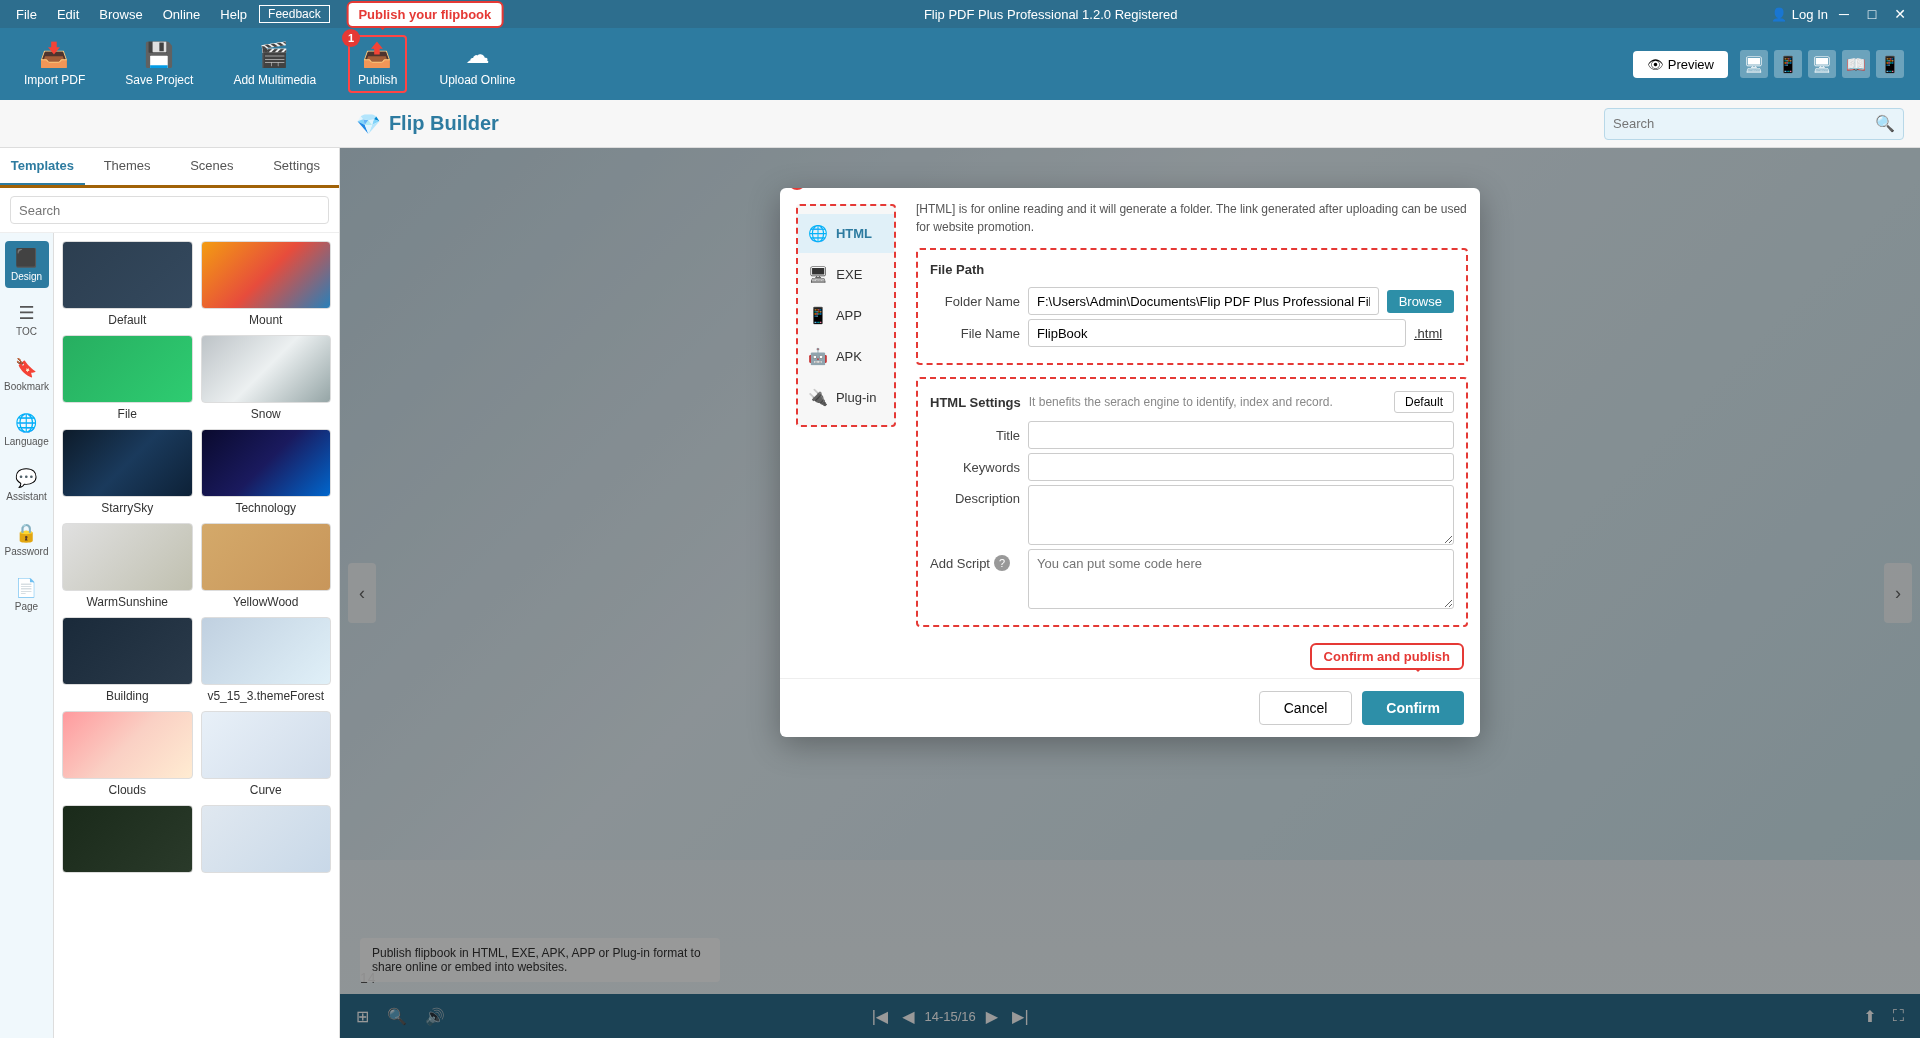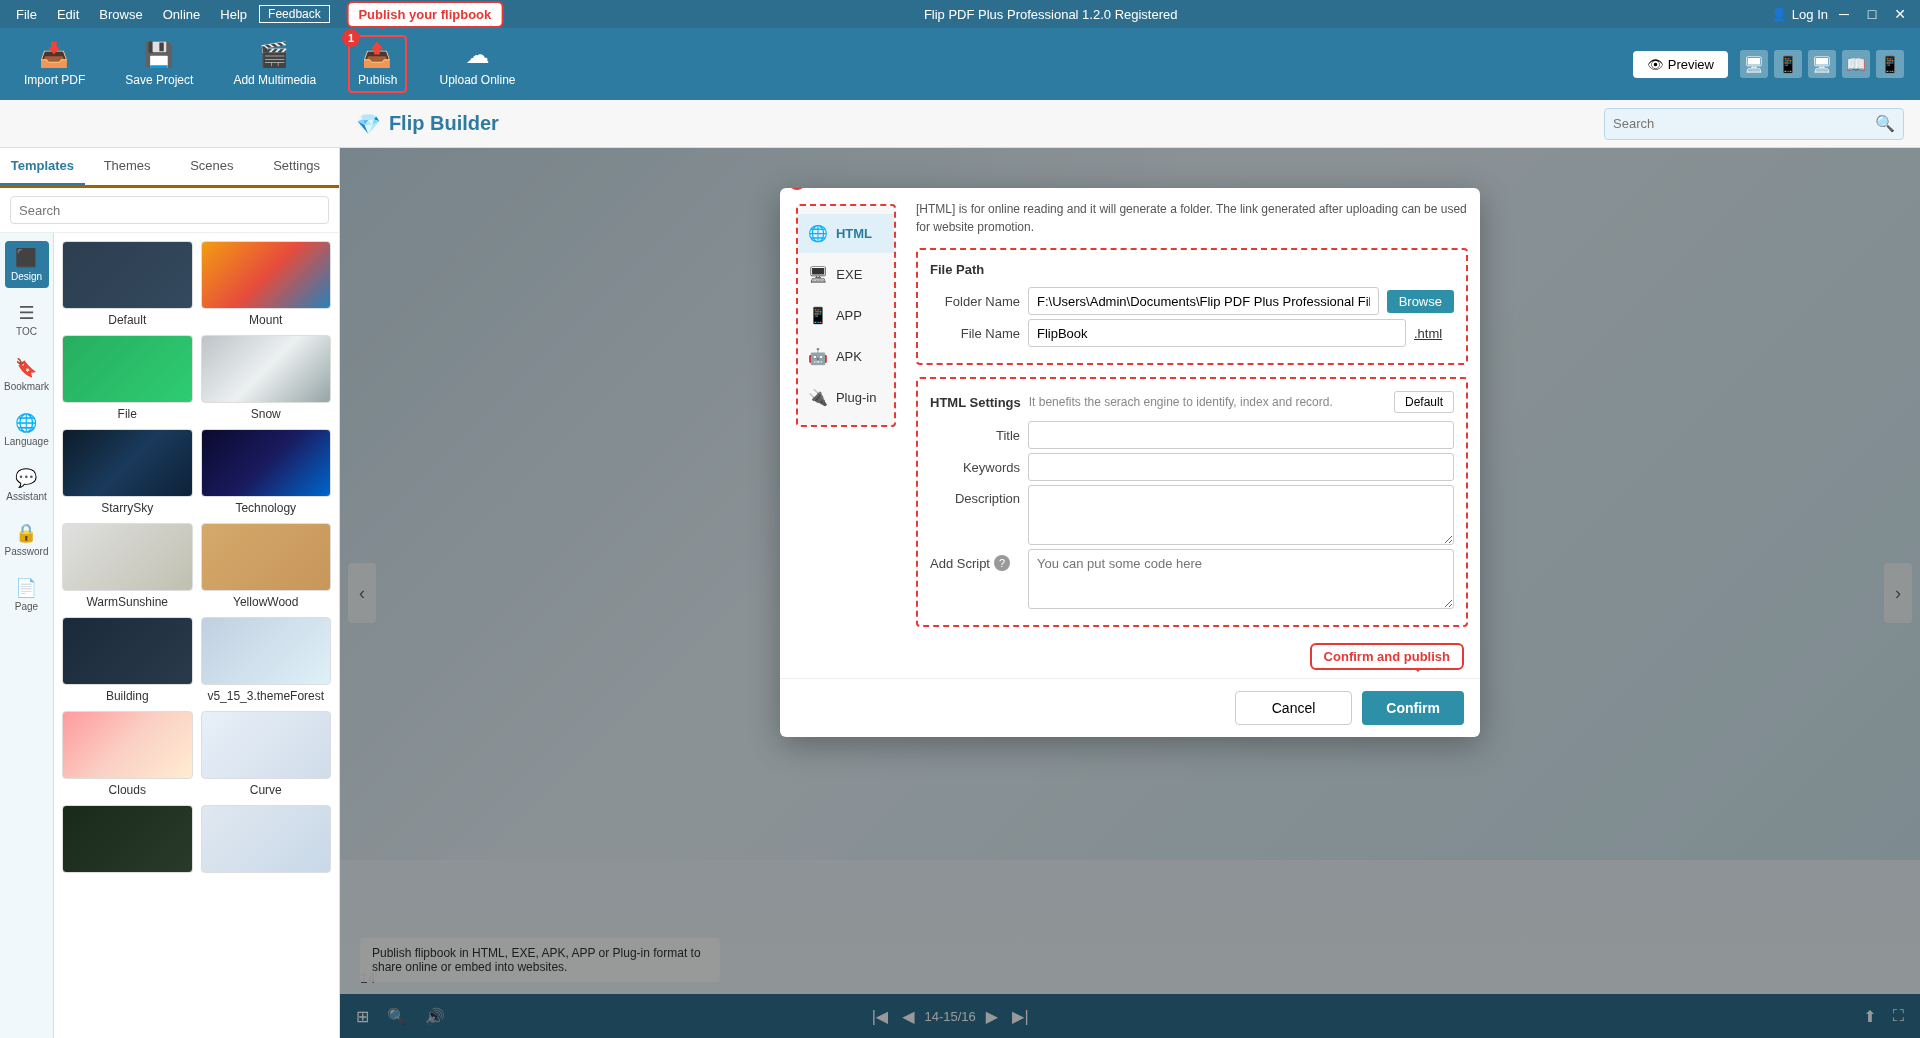--- a/index.html
+++ b/index.html
@@ -625,21 +625,21 @@
       display: flex;
       justify-content: flex-end;
       gap: 10px;
       border-top: 1px solid #eee;
       position: relative;
     }
     .cancel-btn {
       background: #fff;
       border: 1px solid #ccc;
       border-radius: 4px;
-      padding: 8px 36px;
+      padding: 8px 24px;
       font-size: 14px;
       cursor: pointer;
     }
     .confirm-btn {
       background: #2d8fa8;
       color: #fff;
       border: none;
       border-radius: 4px;
       padding: 8px 24px;
       font-size: 14px;

